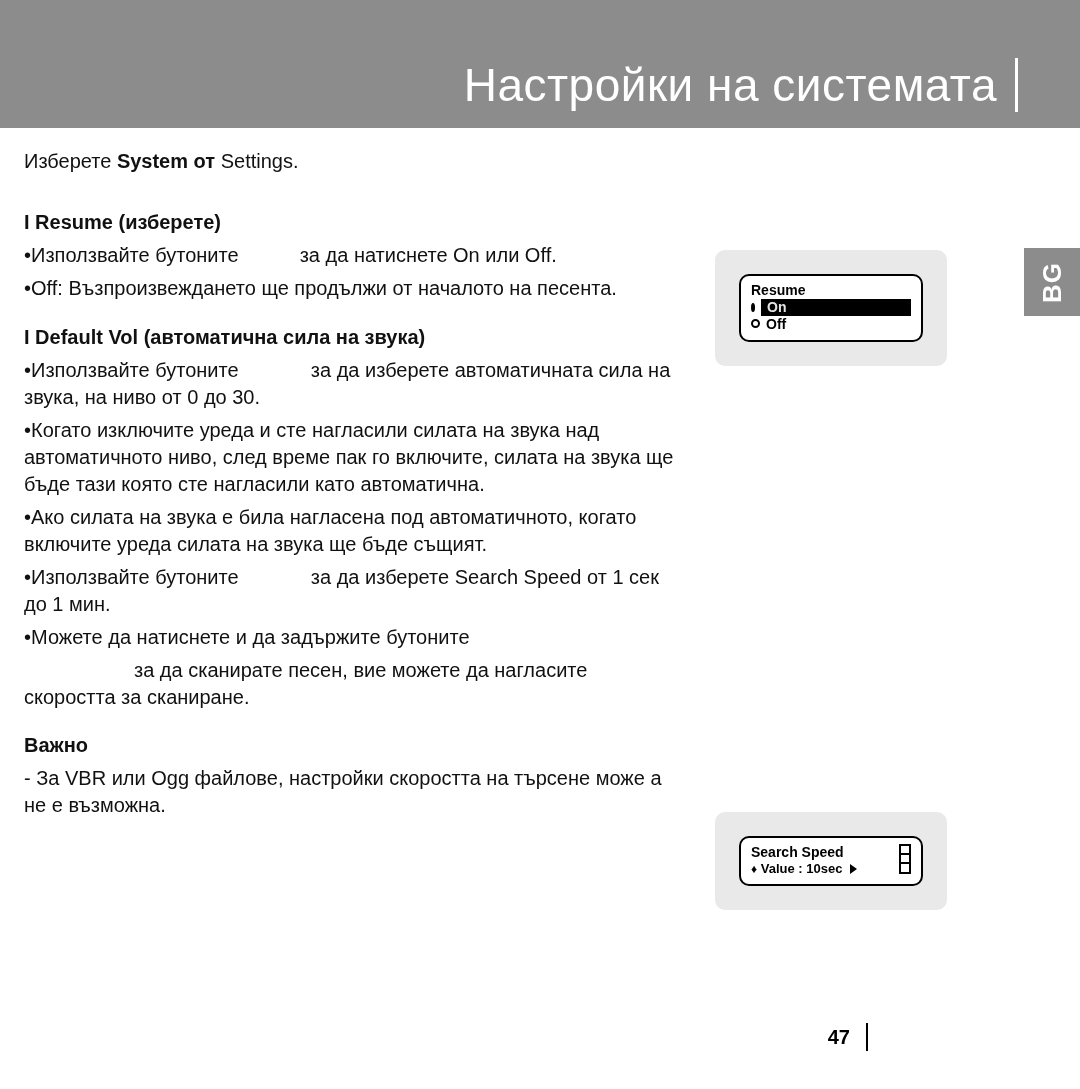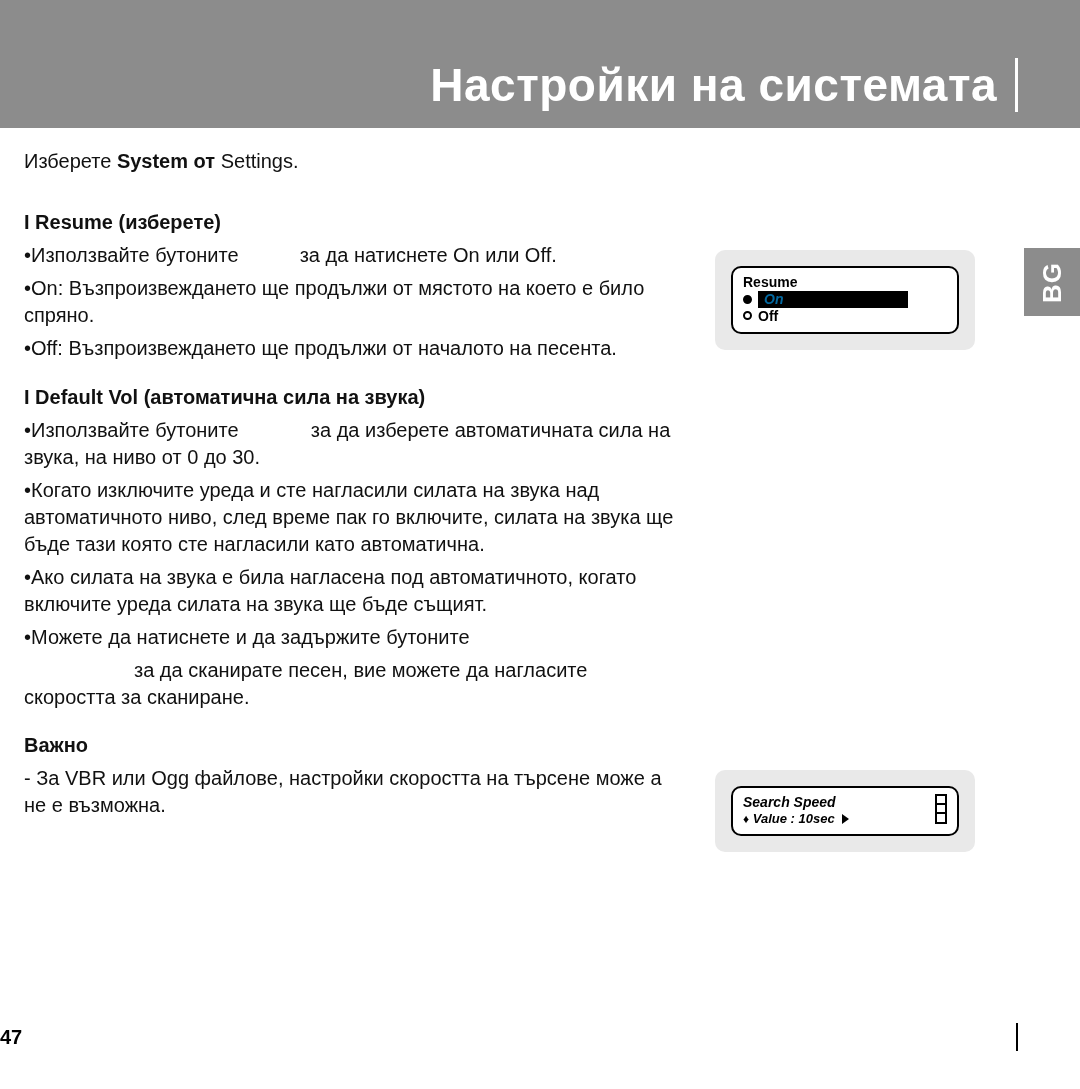--- a/index.html
+++ b/index.html
@@ -6,52 +6,52 @@
   html, body { width: 1080px; height: 1089px; font-family: Arial, Helvetica, sans-serif; background: #fff; }
   .page { position: relative; width: 1080px; height: 1089px; }
   .header-band {
     position: absolute; top: 0; left: 0; width: 1080px; height: 128px;
     background: #8c8c8c;
   }
   .title {
     position: absolute; top: 58px; left: 0; width: 1018px;
     text-align: right; color: #fff;
     font-size: 46px; letter-spacing: 0.5px;
-    padding-right: 18px; font-weight: 700;
+    padding-right: 18px; font-weight: 400;
     border-right: 3px solid #fff;
   }
   .content {
     position: absolute; top: 148px; left: 24px; width: 660px;
     font-size: 20px; line-height: 1.35; color: #111;
   }
   .content p { margin-bottom: 6px; }
   .content .section-head { font-weight: 700; margin-top: 22px; }
   .content .intro { margin-bottom: 34px; }
   .content .intro b { font-weight: 700; }
   .content .bullet { text-indent: 0; }
   .content .note-head { font-weight: 700; margin-top: 21px; }
 
   
   .panel {
-    position: absolute; left: 715px; width: 260px;
-    background: #e9e9e9; border-radius: 10px; padding: 16px;
+    position: absolute; left: 715px; width: 232px;
+    background: #e9e9e9; border-radius: 10px; padding: 24px;
   }
   .lcd {
     background: #fff; border: 2px solid #000; border-radius: 10px;
     padding: 6px 10px 8px;
     font-size: 14px; font-weight: 700;
     font-family: Arial, Helvetica, sans-serif;
   }
   .lcd .row { display: flex; align-items: center; gap: 6px; line-height: 1.2; }
   .lcd .row .radio {
     width: 9px; height: 9px; border: 2px solid #000; border-radius: 50%; display: inline-block;
   }
   .lcd .row .radio.sel { background: #000; }
   .lcd .opt-on {
-    display: inline-block; background: #000; color: #0369a1; padding: 0 6px; min-width: 150px; font-style: italic;
+    display: inline-block; background: #000; color: #e5e5e5; padding: 0 6px; min-width: 150px;
   }
   .lcd .opt-off { padding-left: 0px; }
 
   .vol-row { display: flex; align-items: center; gap: 6px; margin-top: 4px; }
   .spk {
     width: 12px; height: 12px; position: relative; display: inline-block;
   }
   .spk::before {
     content: ""; position: absolute; left: 0; top: 2px; width: 4px; height: 8px; background: #000;
   }
@@ -87,29 +87,29 @@
     position: absolute; right: 0; top: 248px; width: 56px; height: 68px;
     background: #8c8c8c; display: flex; align-items: center; justify-content: center;
   }
   .side-tab span {
     writing-mode: vertical-rl; transform: rotate(180deg);
     color: #fff; font-size: 26px; font-weight: 700; letter-spacing: 1px;
   }
 
   
   .page-num {
-    position: absolute; bottom: 38px; left: 0; width: 1018px; 
+    position: absolute; bottom: 38px; left: 0; width: 868px; text-align: right;
     font-size: 20px; font-weight: 700;
     padding-right: 16px; border-right: 2px solid #000;
     height: 28px; line-height: 28px;
   }
 
   .panel1 { top: 250px; }
   .panel2 { top: 490px; }
-  .panel3 { top: 770px; font-style: italic; }
+  .panel3 { top: 812px; }
 </style>
 </head>
 <body>
 <div class="page">
 
 <div class="header-band"></div>
 <div class="title">Настройки на системата</div>
 
 <div class="side-tab">
   <span>BG</span>
@@ -119,32 +119,36 @@
   <p class="intro">
     <span>Изберете </span><b>System от</b><span> Settings.</span>
   </p>
 
   <p class="section-head">I Resume (изберете)</p>
   <p class="bullet">
     <span>•Използвайте бутоните</span>
     &nbsp;&nbsp;&nbsp;&nbsp;&nbsp;&nbsp;&nbsp;&nbsp;&nbsp;
     <span>за да натиснете On или Off.</span>
   </p>
-  <p class="bullet">•On: Възпроизвеждането ще продължи от мястото на което е било спряно.</p>
   <p class="bullet">•Off: Възпроизвеждането ще продължи от началото на песента.</p>
 
   <p class="section-head">I Default Vol (автоматична сила на звука)</p>
   <p class="bullet">
     <span>•Използвайте бутоните</span>
     &nbsp;&nbsp;&nbsp;&nbsp;&nbsp;&nbsp;&nbsp;&nbsp;&nbsp;&nbsp;&nbsp;
     <span>за да изберете автоматичната сила на звука, на ниво от 0 до 30.</span>
   </p>
   <p class="bullet">•Когато изключите уреда и сте нагласили силата на звука над автоматичното ниво, след време пак го включите, силата на звука ще бъде тази която сте нагласили като автоматична.</p>
   <p class="bullet">•Ако силата на звука е била нагласена под автоматичното, когато включите уреда силата на  звука ще бъде същият.</p>
 
+  <p class="bullet">
+    <span>•Използвайте бутоните</span>
+    &nbsp;&nbsp;&nbsp;&nbsp;&nbsp;&nbsp;&nbsp;&nbsp;&nbsp;&nbsp;&nbsp;
+    <span>за да изберете Search Speed от 1 сек до 1 мин.</span>
+  </p>
   <p class="bullet">•Можете да натиснете и да задържите бутоните</p>
   <p class="bullet" style="text-indent:110px">за да сканирате песен, вие можете да нагласите скоростта за сканиране.</p>
   <p class="note-head">Важно</p>
   <p class="bullet">- За VBR или Ogg файлове, настройки скоростта на търсене може а не е възможна.</p>
 </div>
 
 <div class="panel panel1">
   <div class="lcd">
     <div class="row">
       <span>Resume</span>

